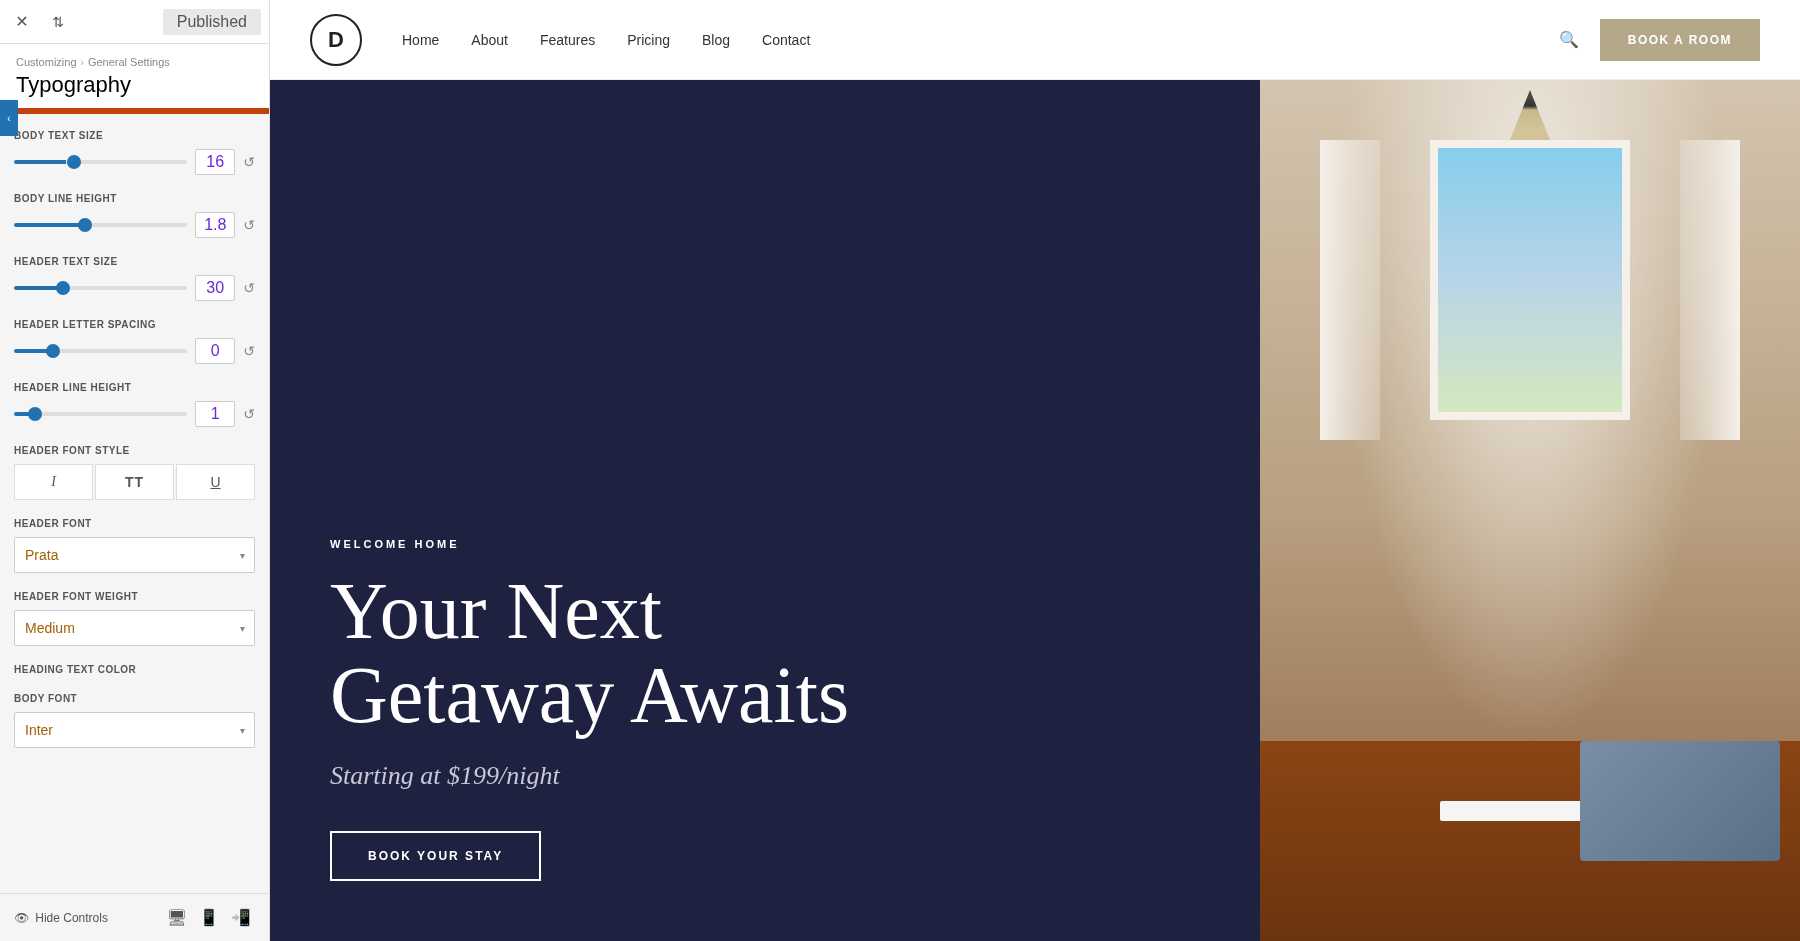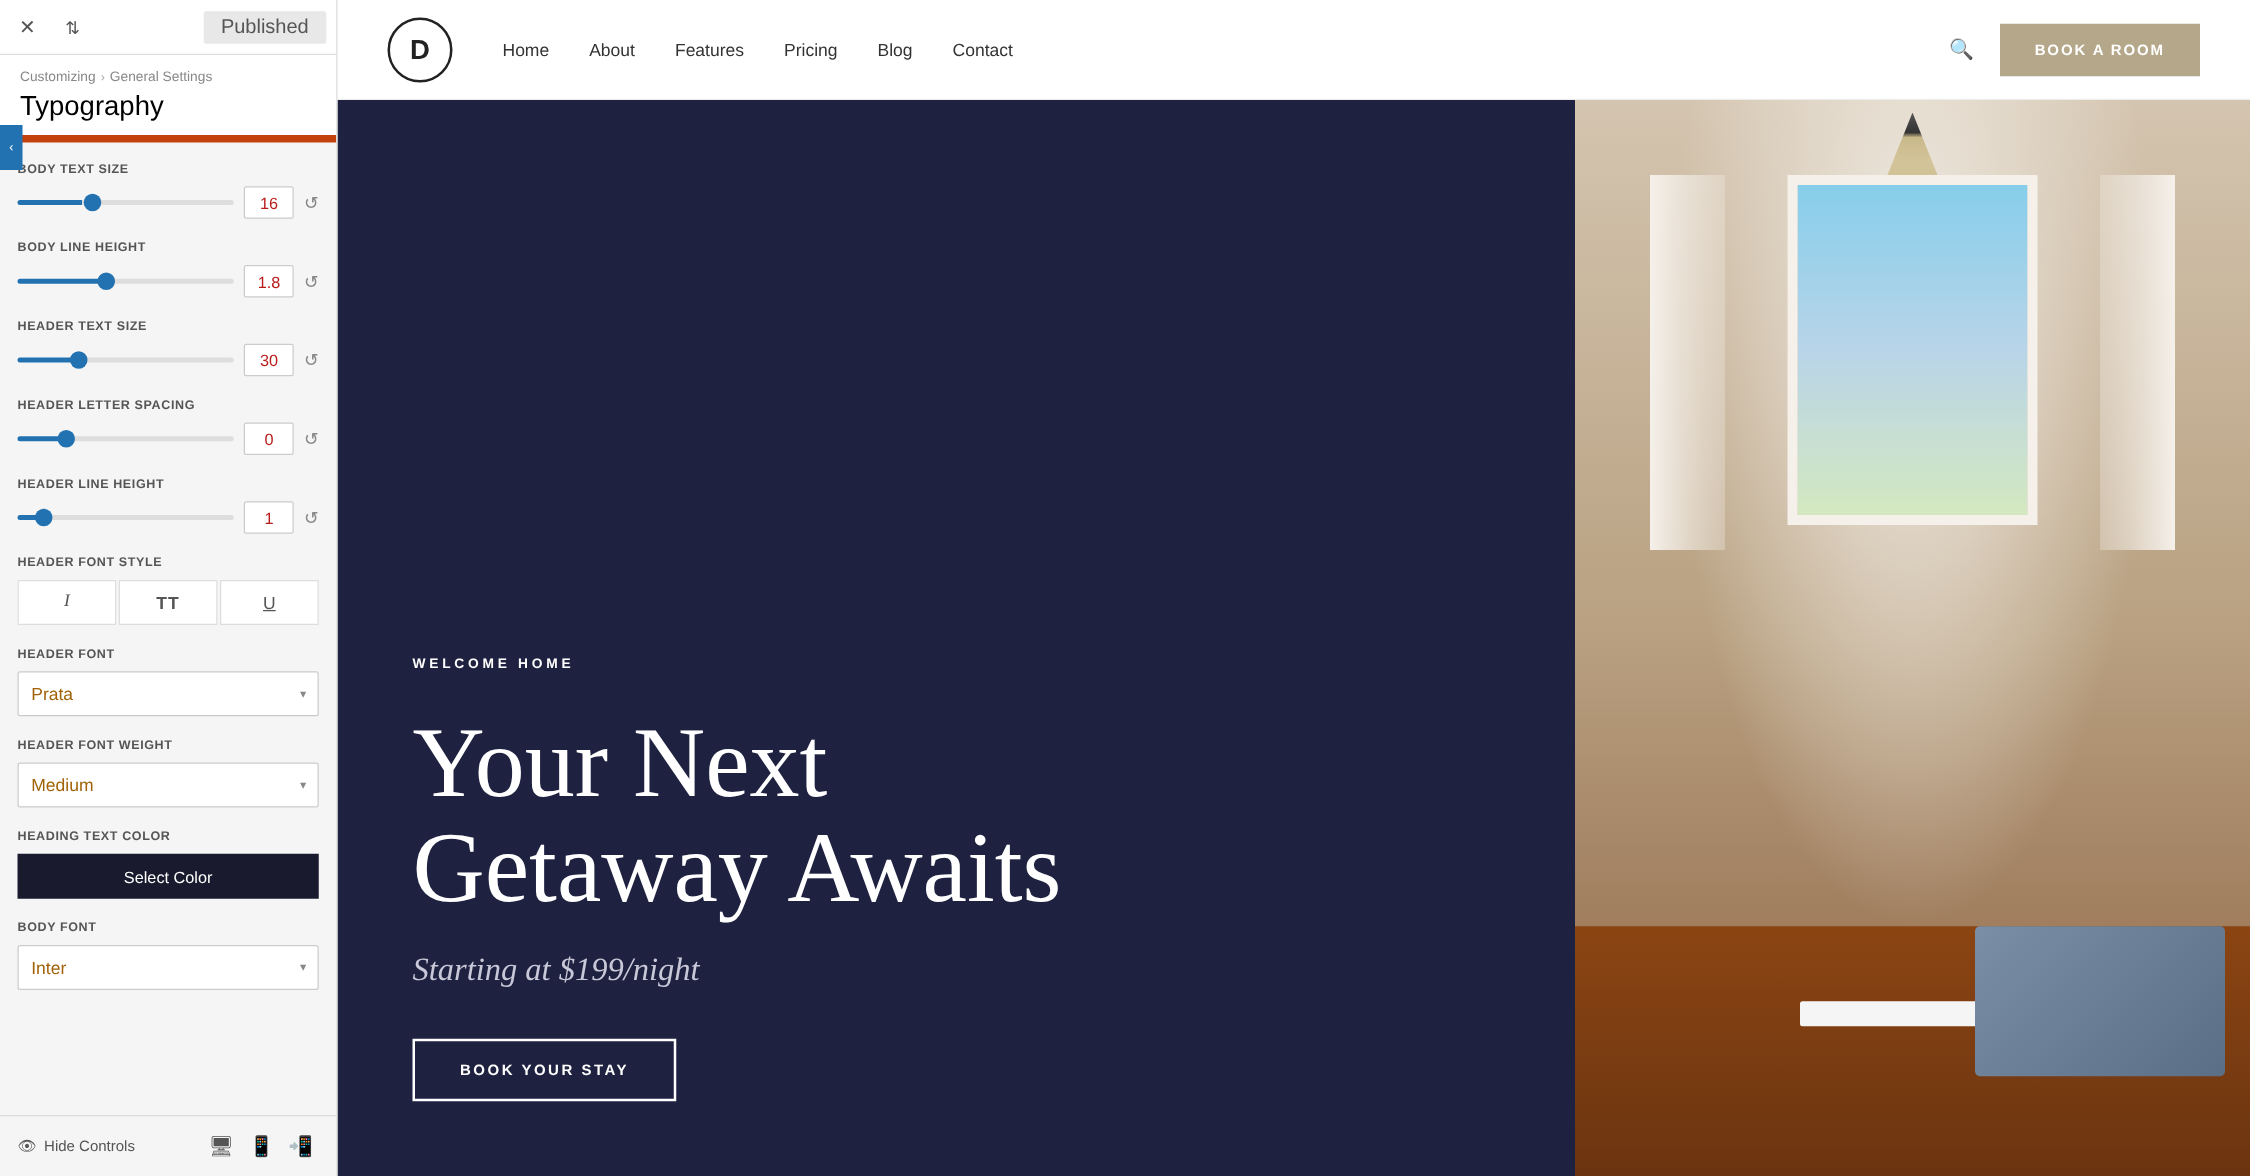--- a/index.html
+++ b/index.html
@@ -108,22 +108,22 @@
       display: flex;
       align-items: center;
       gap: 8px;
     }
     .slider-value-box {
       width: 40px;
       height: 26px;
       border: 1px solid #ccc;
       border-radius: 2px;
       text-align: center;
-      font-size: 13px;
-      color: #b91c1c;
+      font-size: 16px;
+      color: #6d28d9;
       background: #fff;
       display: flex;
       align-items: center;
       justify-content: center;
     }
     .reset-btn {
       background: none;
       border: none;
       cursor: pointer;
       color: #888;
@@ -300,21 +300,21 @@
       justify-content: flex-end;
       padding-bottom: 60px;
       z-index: 2;
     }
     .welcome-label {
       font-size: 11px;
       font-weight: 700;
       letter-spacing: 3px;
       text-transform: uppercase;
       color: #fff;
-      margin-bottom: 32px;
+      margin-bottom: 19px;
     }
     .hero-title {
       font-size: 80px;
       font-weight: 400;
       color: #fff;
       line-height: 1.05;
       margin-bottom: 24px;
       font-family: Georgia, serif;
     }
     .hero-subtitle {
@@ -534,21 +534,20 @@
           <option>Light</option>
           <option>Regular</option>
           <option>Bold</option>
         </select>
         <span class="select-arrow">▾</span>
       </div>
     </div>
 
     <div class="control-group">
       <div class="control-label">HEADING TEXT COLOR</div>
-      <button class="color-select-btn">Select Color</button>
     </div>
 
     <div class="control-group">
       <div class="control-label">BODY FONT</div>
       <div class="select-wrapper">
         <select class="select-control">
           <option>Inter</option>
           <option>Arial</option>
           <option>Open Sans</option>
         </select>

